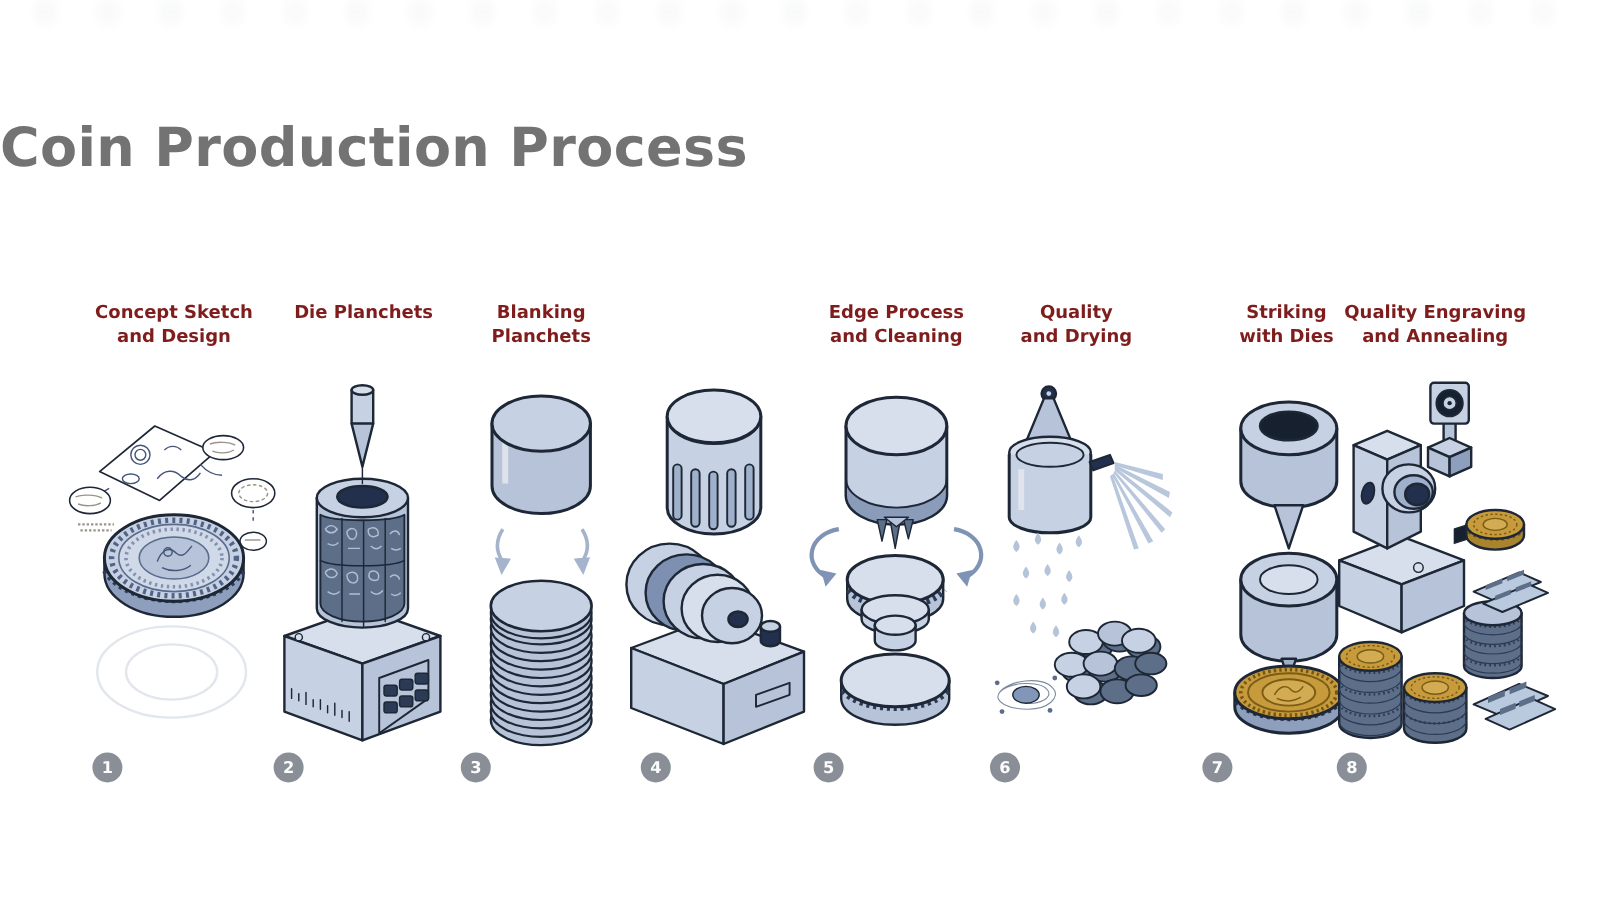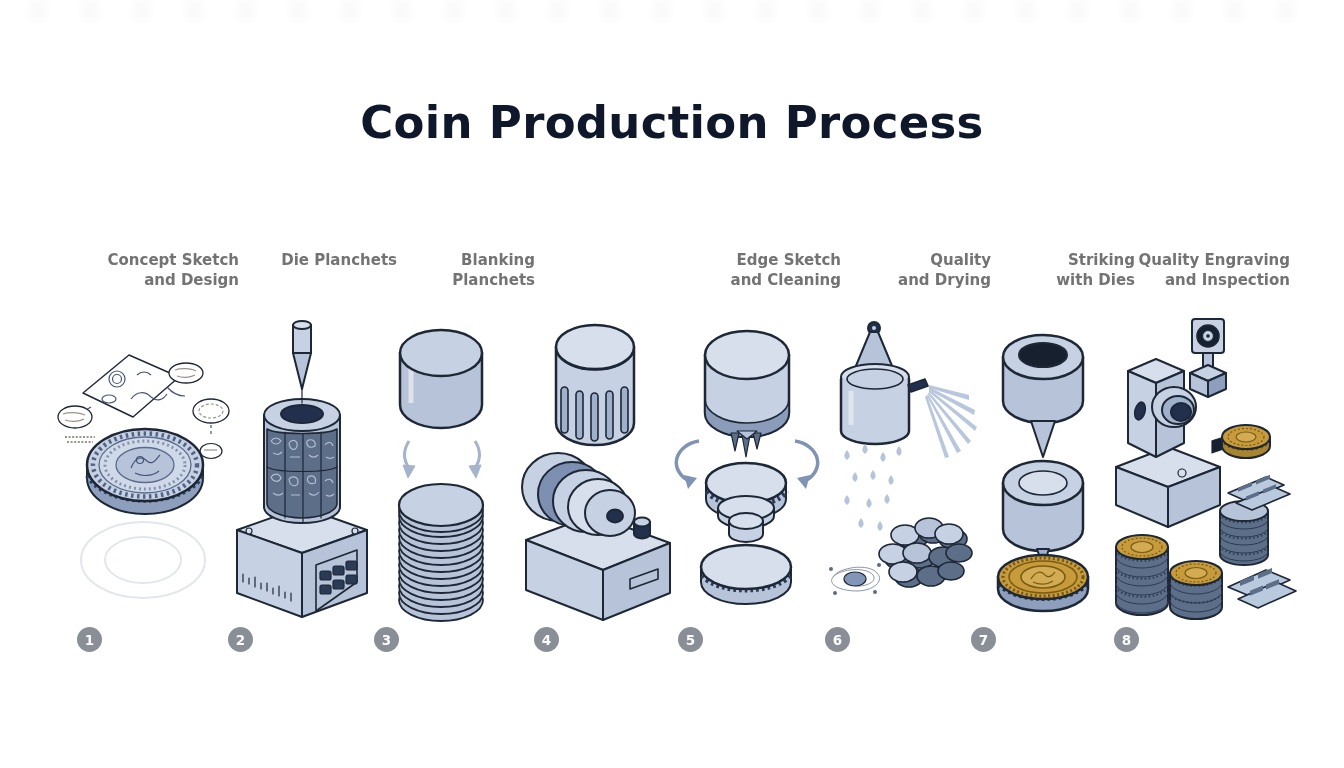--- a/index.html
+++ b/index.html
@@ -1,25 +1,25 @@
 <!DOCTYPE html>
 <html><head>
 <meta charset="utf-8">
 <style>
   html,body{margin:0;padding:0;background:#fff;}
   .canvas{position:relative;width:1344px;height:768px;background:#ffffff;overflow:hidden;
           font-family:"DejaVu Sans","Liberation Sans",sans-serif;}
   .artifact-strip{position:absolute;top:0;left:30px;right:30px;height:20px;opacity:.45;
           background:repeating-linear-gradient(90deg,rgba(70,80,100,.07) 0 16px,transparent 16px 52px);
           filter:blur(5px);}
-  .title{position:absolute;top:96px;left:0;right:0;margin:0;text-align:center;
-         font-size:45px;font-weight:800;color:#0f172a;letter-spacing:.3px;}
+  .title{position:absolute;top:96px;left:0;right:0;margin:0;
+         font-size:45px;font-weight:800;color:#737373;letter-spacing:.3px;}
   .step{position:absolute;top:245px;width:160px;height:420px;}
-  .label{position:absolute;top:6px;left:-14px;right:-14px;text-align:right;
-         font-size:15px;font-weight:700;line-height:19.5px;color:#737373;}
+  .label{position:absolute;top:6px;left:-14px;right:-14px;text-align:center;
+         font-size:15px;font-weight:700;line-height:19.5px;color:#7f1d1d;}
   .illus{position:absolute;top:70px;left:0;overflow:visible;}
   .badge{position:absolute;top:382px;width:25px;height:25px;border-radius:50%;background:#8a8f97;
          color:#fcfcfc;font-size:13.5px;font-weight:700;display:flex;align-items:center;justify-content:center;}
   
   .o{stroke:#1d2736;stroke-linejoin:round;stroke-linecap:round}
   .n{fill:none}.fw{fill:#fff}
   .f1{fill:#d6dfeb}.f2{fill:#c6d1e3}.f3{fill:#b6c3d8}.f4{fill:#9fb0ca}.f5{fill:#8d9fbd}
   .f6{fill:#5d6e88}.f7{fill:#2c3b55}.f8{fill:#22304d}.f9{fill:#17202f}
   .g1{fill:#c79b3b}.g2{fill:#d2ab52}
   .w1{stroke-width:1.2}.w15{stroke-width:1.6}.w2{stroke-width:2}.w25{stroke-width:2.5}
@@ -128,21 +128,21 @@
       <g>
         <path class="f2 o w2" d="M70,10 v28 h18 v-28"></path>
         <ellipse class="f1 o w2" cx="79" cy="10" rx="9" ry="4"></ellipse>
         <polygon class="f3 o w2" points="70,38 88,38 79,74"></polygon>
         <path class="n o w1" d="M79,74 v14"></path>
       </g>
     </svg>
     <div class="badge" style="left:5px">2</div>
   </section>
 
-  <section class="step" style="left:361px">
+  <section class="step" style="left:371px">
     <div class="label">
       <div>Blanking</div>
       <div>Planchets</div>
     </div>
     <svg class="illus" width="160" height="316" viewBox="0 0 160 316">
       <g>
         <path class="f3 o w25" d="M39,38 v52 a41,23 0 0 0 82,0 v-52"></path>
         <path class="n sf" stroke-width="5" d="M50,50 v38" opacity=".9"></path>
         <ellipse class="f2 o w25" cx="80" cy="38" rx="41" ry="23"></ellipse>
       </g>
@@ -206,21 +206,21 @@
       <g>
         <path class="f8 o w2" d="M116,207 v12 a8,4.5 0 0 0 16,0 v-12"></path>
         <ellipse class="f2 o w2" cx="124" cy="207" rx="8" ry="4.5"></ellipse>
       </g>
     </svg>
     <div class="badge" style="left:16px">4</div>
   </section>
 
   <section class="step" style="left:667px">
     <div class="label">
-      <div>Edge Sketch</div>
+      <div>Edge Process</div>
       <div>and Cleaning</div>
     </div>
     <svg class="illus" width="160" height="316" viewBox="0 0 160 316">
       <g>
         <path class="f2 o w25" d="M38,40 v58 a42,24 0 0 0 84,0 v-58"></path>
         <path class="o w15" fill="#8a9cba" d="M38,84 v14 a42,24 0 0 0 84,0 v-14 a42,24 0 0 1 -84,0 z"></path>
         <ellipse class="f1 o w25" cx="80" cy="40" rx="42" ry="24"></ellipse>
         <g>
           <polygon class="f6 o w1" points="64,118 72,118 68,136"></polygon>
           <polygon class="f6 o w1" points="75,120 83,120 79,142"></polygon>
@@ -315,21 +315,21 @@
         <ellipse class="o w1" fill="#8296b8" cx="38" cy="264" rx="11" ry="7"></ellipse>
         <circle fill="#5a6b8c" cx="14" cy="254" r="2"></circle>
         <circle fill="#5a6b8c" cx="62" cy="250" r="2"></circle>
         <circle fill="#5a6b8c" cx="18" cy="278" r="2"></circle>
         <circle fill="#5a6b8c" cx="58" cy="277" r="2"></circle>
       </g>
     </svg>
     <div class="badge" style="left:8px">6</div>
   </section>
 
-  <section class="step" style="left:961px">
+  <section class="step" style="left:992px">
     <div class="label">
       <div>Striking</div>
       <div>with Dies</div>
     </div>
     <svg class="illus" width="160" height="316" viewBox="0 0 160 316">
       <g>
         <path class="f3 o w25" d="M42,42 v44 a40,22 0 0 0 80,0 v-44"></path>
         <polygon class="f3 o w2" points="70,106 94,106 82,142"></polygon>
         <ellipse class="f2 o w25" cx="82" cy="42" rx="40" ry="22"></ellipse>
         <ellipse class="f9 o w2" cx="82" cy="40" rx="24" ry="12"></ellipse>
@@ -349,21 +349,21 @@
         <ellipse class="g2 sgd w15" cx="82" cy="262" rx="22" ry="11"></ellipse>
         <path class="n sgd w1" d="M70,264 c4,-7 10,-9 14,-4 c4,4 8,0 10,-3 M72,267 c6,3 14,3 20,-1"></path>
       </g>
     </svg>
     <div class="badge" style="left:10px">7</div>
   </section>
 
   <section class="step" style="left:1116px">
     <div class="label">
       <div>Quality Engraving</div>
-      <div>and Inspection</div>
+      <div>and Annealing</div>
     </div>
     <svg class="illus" width="180" height="316" viewBox="0 0 180 316">
       <g>
         <polygon class="f1 o w2" points="0,152 52,132 104,152 52,172"></polygon>
         <polygon class="f2 o w2" points="0,152 0,190 52,212 52,172"></polygon>
         <polygon class="f3 o w2" points="104,152 104,190 52,212 52,172"></polygon>
         <circle class="f1 o w1" cx="66" cy="158" r="4"></circle>
         <polygon class="f1 o w2" points="12,56 40,44 68,56 40,68"></polygon>
         <polygon class="f2 o w2" points="12,56 12,128 40,142 40,68"></polygon>
         <polygon class="f3 o w2" points="68,56 68,128 40,142 40,68"></polygon>

